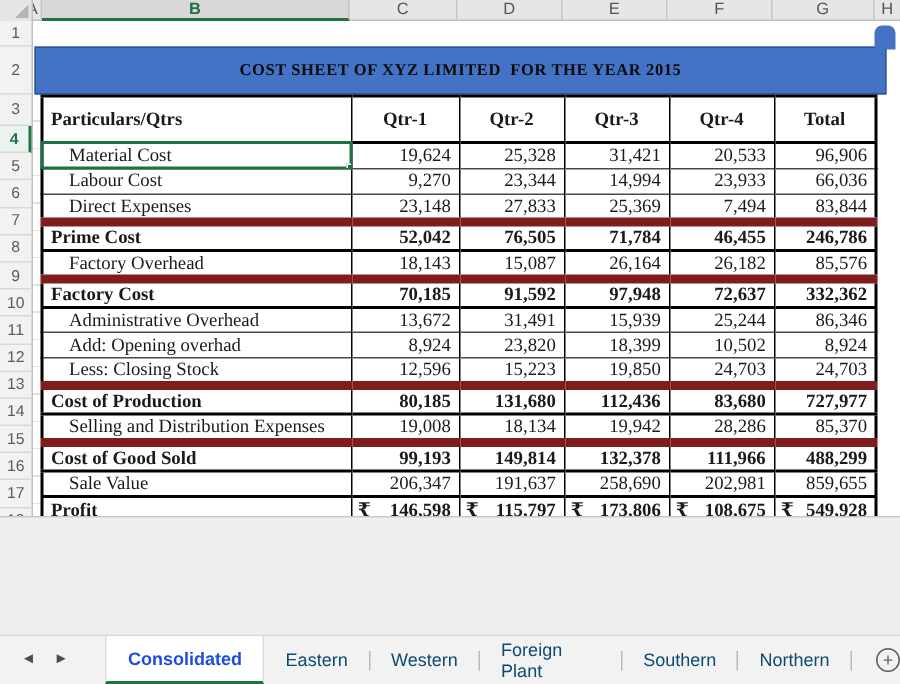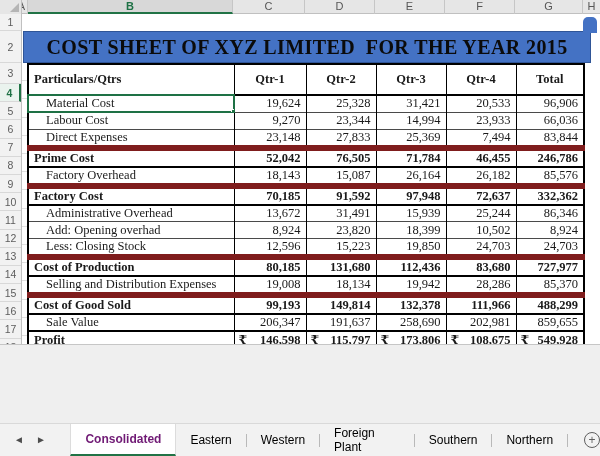--- a/index.html
+++ b/index.html
@@ -34,21 +34,21 @@
 
   
   .a-sliver { position:absolute; left:22px; top:63px; width:5px; height:276px;
     background:repeating-linear-gradient(to bottom, #ffffff 0 17.2px, #e0e0e0 17.2px 18.2px); }
 
   
   .banner { position:absolute; left:23px; top:31px; width:568px; height:32px;
             background:#4472c4; border:1px solid #2f5597;
             display:flex; align-items:center; justify-content:center; }
   .banner-title { font-family:"Liberation Serif", serif; font-weight:bold;
-                  font-size:20px; color:#0b0b0b; letter-spacing:.4px; white-space:pre; }
+                  font-size:11px; color:#0b0b0b; letter-spacing:.4px; white-space:pre; }
   .banner-tab { position:absolute; left:583px; top:17px; width:14px; height:16px;
                 background:#4472c4; border-radius:5px 5px 0 0; }
 
   
   table.cost { position:absolute; left:27px; top:63px; border-collapse:collapse;
                table-layout:fixed; width:556px;
                font-family:"Liberation Serif", "DejaVu Serif", serif; font-size:12.5px; color:#1a1a1a; }
   table.cost col.cB { width:206px; } table.cost col.cC { width:72px; }
   table.cost col.cD { width:70px; } table.cost col.cE { width:70px; }
   table.cost col.cF { width:70px; } table.cost col.cG { width:68px; }
@@ -73,22 +73,22 @@
 
   
   .void { position:absolute; left:0; top:346px; width:600px; height:77px; background:#efefef; }
 
   
   .tabbar { position:absolute; left:0; top:423px; width:600px; height:33px;
             background:#f2f2f2; border-top:1px solid #d9d9d9;
             display:flex; align-items:stretch; }
   .navbtns { display:flex; align-items:center; gap:12px; padding:0 8px 0 14px; }
   .navarrow { font-size:10px; color:#4d4d4d; cursor:default; line-height:1; }
-  .tab { display:flex; align-items:center; padding:0 14px; font-size:12px; color:#000000; }
-  .tab.active { background:#ffffff; color:#701a75; font-weight:bold;
+  .tab { display:flex; align-items:center; padding:0 14px; font-size:12px; color:#0c4a6e; }
+  .tab.active { background:#ffffff; color:#1d4ed8; font-weight:bold;
                 border-bottom:2px solid #217346; border-left:1px solid #dcdcdc; border-right:1px solid #dcdcdc; }
   .tabsep { width:1px; height:13px; background:#b9b9b9; align-self:center; }
   .addsheet { display:flex; align-items:center; margin-left:16px; }
   .addsheet .circ { width:16px; height:16px; border:1px solid #5f5f5f; border-radius:50%;
     display:flex; align-items:center; justify-content:center;
     font-size:12px; line-height:1; color:#5f5f5f; }
 </style>
 </head>
 <body>
 

